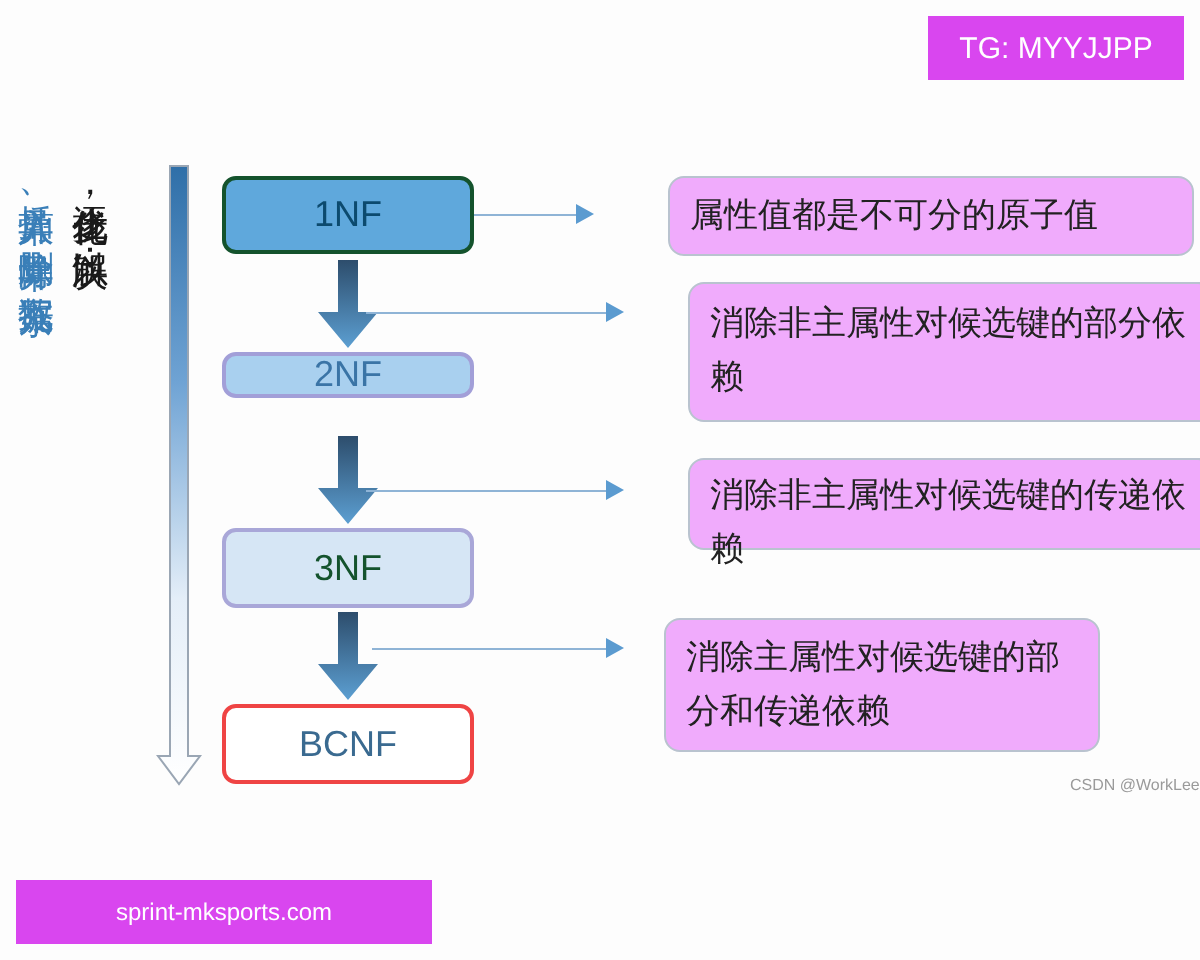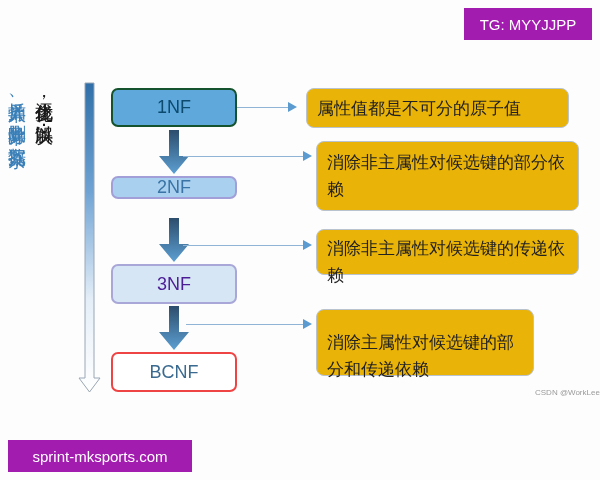--- a/index.html
+++ b/index.html
@@ -3,55 +3,56 @@
   <meta charset="utf-8">
   <style>
     html, body { margin: 0; padding: 0; }
     body {
       width: 600px; height: 480px; position: relative; overflow: hidden;
       background: #fdfdfd;
       font-family: "DejaVu Sans", "Liberation Sans", sans-serif;
     }
     .abs { position: absolute; }
     .tag {
-      background: #a21caf; color: #ffffff;
+      background: #d946ef; color: #ffffff;
       font-family: "Liberation Sans", "DejaVu Sans", sans-serif;
       font-size: 15px; display: flex; align-items: center; justify-content: center;
       box-sizing: border-box;
     }
     .vtext {
       writing-mode: vertical-rl; text-orientation: upright;
       font-size: 18px; line-height: 22px; letter-spacing: 1px;
     }
     .nf-box {
       box-sizing: border-box; border-radius: 7px;
       display: flex; align-items: center; justify-content: center;
       font-family: "Liberation Sans", "DejaVu Sans", sans-serif;
       font-size: 18px;
     }
     .desc-box {
       box-sizing: border-box; border: 1px solid #b9c3cf; border-radius: 8px;
-      background: #eab308; color: #222;
+      background: #f0abfc; color: #222;
       font-size: 17px; line-height: 27px;
       padding: 0 10px;
+      margin-left: 28px;
     }
     .hline { height: 0; border-top: 1.5px solid #8fb4d6; }
     .arrowhead {
       width: 0; height: 0;
       border-top: 5px solid transparent; border-bottom: 5px solid transparent;
       border-left: 9px solid #5b9bd0;
     }
     .down-arrow { width: 36px; height: 46px; }
     .credit { font-size: 8px; color: #9a9a9a; font-family: "Liberation Sans", sans-serif; }
   </style>
 </head>
 <body>
 
 <div class="abs tag" style="left:464px; top:8px; width:128px; height:32px;">TG: MYYJJPP</div>
-<div class="abs tag" style="left:8px; top:440px; width:184px; height:32px; font-size:15px;">sprint-mksports.com</div>
+<div class="abs tag" style="left:8px; top:440px; width:208px; height:32px; font-size:12px;">sprint-mksports.com</div>
 
 <div class="abs vtext" style="left:6px; top:88px; color:#3a7fb8;">插入异常、删除异常、数据冗余</div>
 <div class="abs vtext" style="left:33px; top:88px; color:#1a1a1a;">逐步优化，以解决：</div>
 
 <svg class="abs" style="left:77px; top:82px;" width="26" height="312">
   <defs>
     <linearGradient id="pg" x1="0" y1="0" x2="0" y2="1">
       <stop offset="0" stop-color="#2f6fa8"></stop>
       <stop offset="0.35" stop-color="#6fa3d4"></stop>
       <stop offset="0.7" stop-color="#e4eef8"></stop>
@@ -60,21 +61,21 @@
   </defs>
   <path d="M8 1 H17 V296 H23 L12.5 310 L2 296 H8 Z" fill="url(#pg)" stroke="#9aa6b4" stroke-width="1"></path>
 </svg>
 
 <div class="abs nf-box" style="left:111px; top:88px; width:126px; height:39px; background:#5fa8dc; border:2px solid #14532d; color:#0c4a6e;">
   <span>1NF</span>
 </div>
 <div class="abs nf-box" style="left:111px; top:176px; width:126px; height:23px; background:#a9d0ef; border:2px solid #a29fd8; color:#3a74a6;">
   <span>2NF</span>
 </div>
-<div class="abs nf-box" style="left:111px; top:264px; width:126px; height:40px; background:#d6e6f5; border:2px solid #a9a7d8; color:#4c1d95;">
+<div class="abs nf-box" style="left:111px; top:264px; width:126px; height:40px; background:#d6e6f5; border:2px solid #a9a7d8; color:#14532d;">
   <span>3NF</span>
 </div>
 <div class="abs nf-box" style="left:111px; top:352px; width:126px; height:40px; background:#ffffff; border:2px solid #ef4444; color:#3a6a90;">
   <span>BCNF</span>
 </div>
 
 <svg class="abs down-arrow" style="left:156px; top:130px;" viewBox="0 0 36 46">
   <defs>
       <linearGradient id="da" x1="0" y1="0" x2="0" y2="1">
         <stop offset="0" stop-color="#2d4d6c"></stop>
@@ -98,15 +99,15 @@
 
 <div class="abs hline" style="left:183px; top:245px; width:120px;"></div>
 <div class="abs arrowhead" style="left:303px; top:240px;"></div>
 
 <div class="abs hline" style="left:186px; top:324px; width:117px;"></div>
 <div class="abs arrowhead" style="left:303px; top:319px;"></div>
 
 <div class="abs desc-box" style="left:306px; top:88px; width:263px; height:40px; line-height:38px;">属性值都是不可分的原子值</div>
 <div class="abs desc-box" style="left:316px; top:141px; width:263px; height:70px; padding-top:7px;">消除非主属性对候选键的部分依赖</div>
 <div class="abs desc-box" style="left:316px; top:229px; width:263px; height:46px; padding-top:5px;">消除非主属性对候选键的传递依赖</div>
-<div class="abs desc-box" style="left:316px; top:309px; width:218px; height:67px; padding-top:19px;">消除主属性对候选键的部分和传递依赖</div>
+<div class="abs desc-box" style="left:304px; top:309px; width:218px; height:67px; padding-top:6px;">消除主属性对候选键的部分和传递依赖</div>
 
 <div class="abs credit" style="left:535px; top:388px;">CSDN @WorkLee</div>
 
 </body></html>

